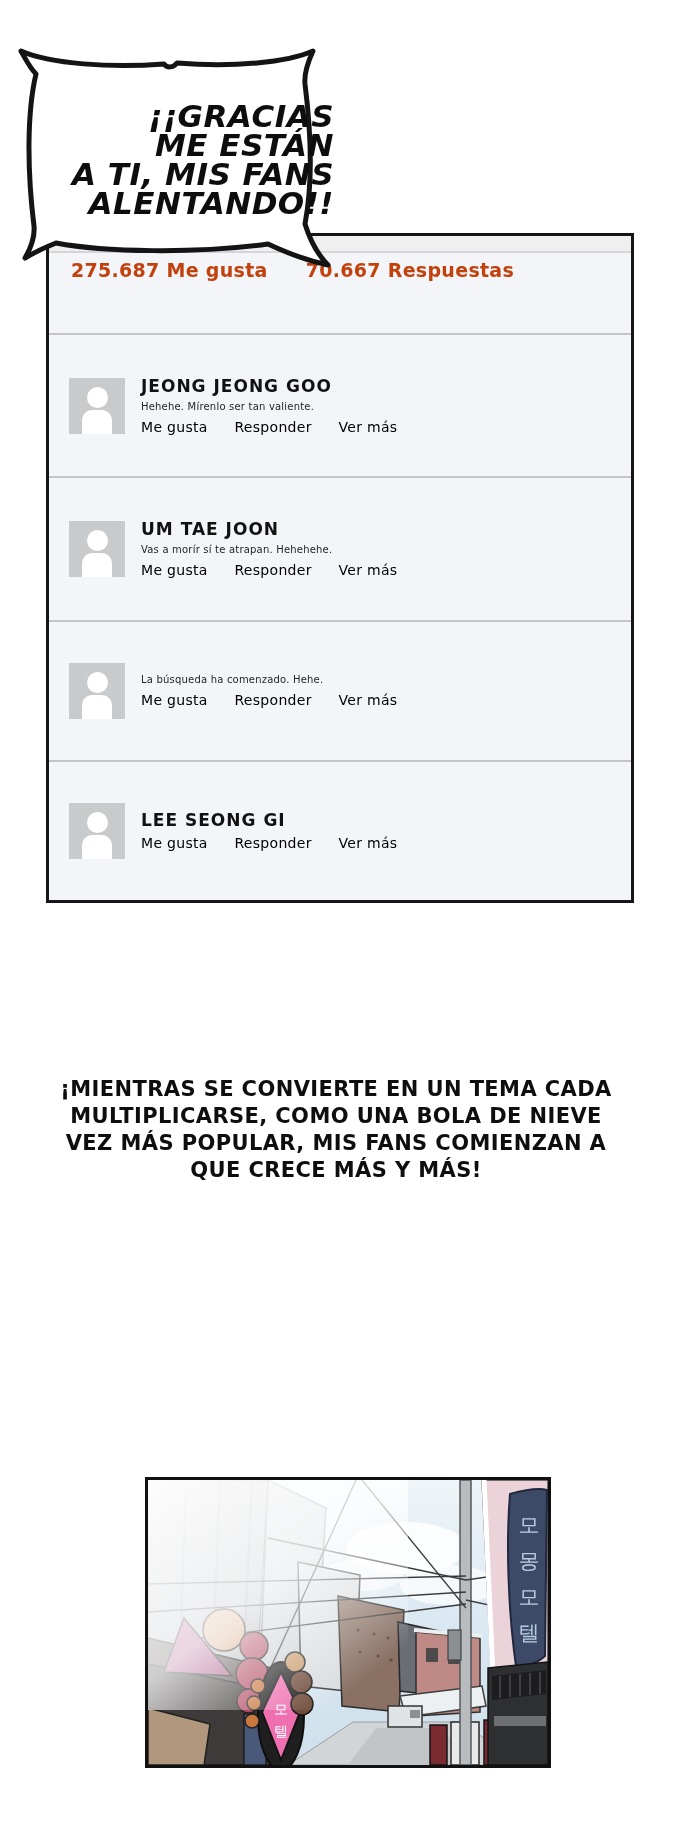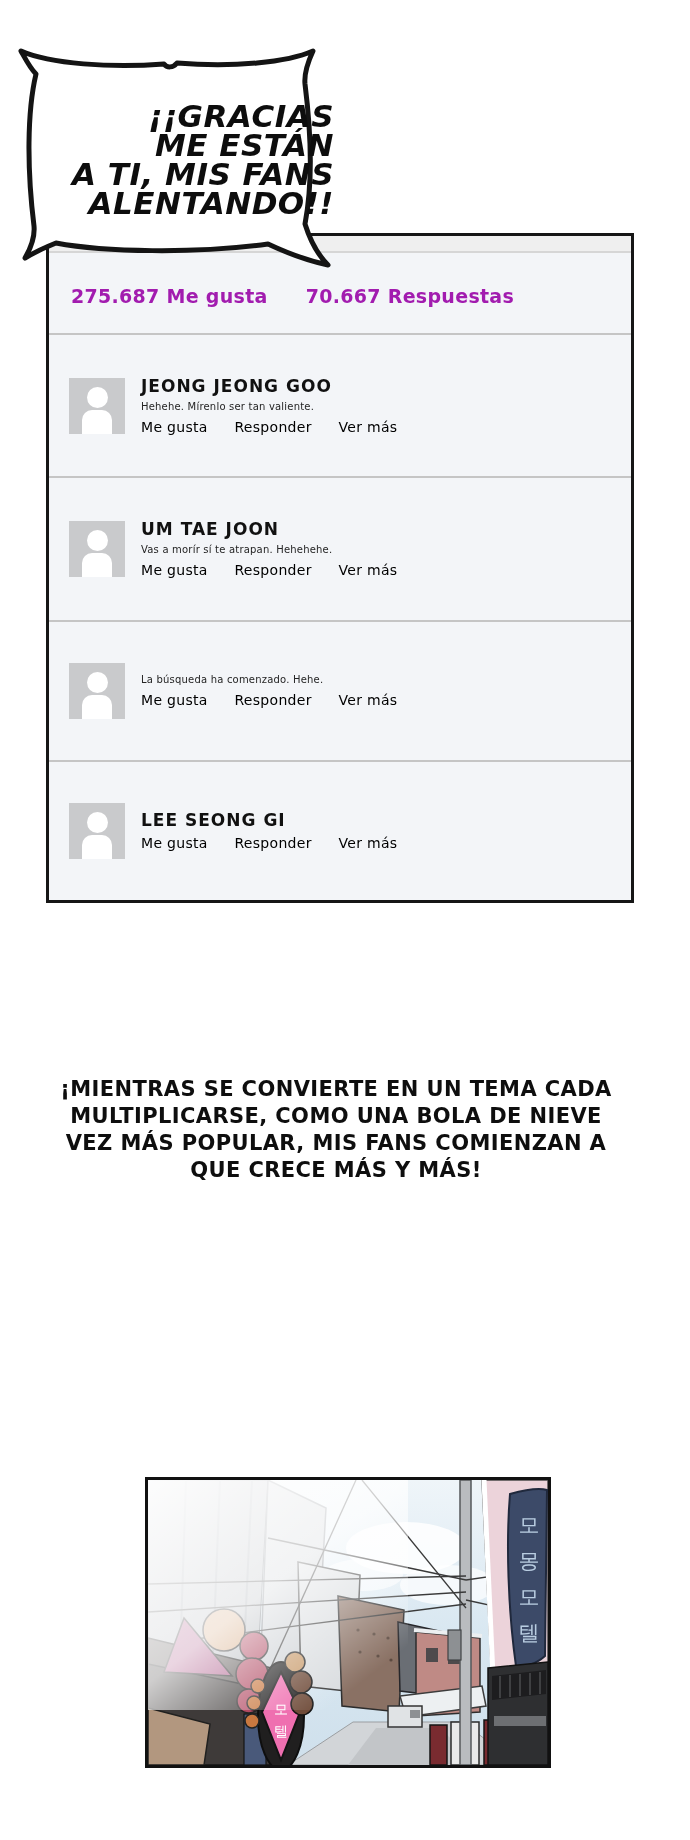--- a/index.html
+++ b/index.html
@@ -18,23 +18,23 @@
   }
 
   
   .panel{
     position:absolute;left:46px;top:233px;width:588px;height:670px;
     box-sizing:border-box;border:3px solid #161616;background:#f3f5f8;
     display:flex;flex-direction:column;z-index:2;
   }
   .panel-topbar{height:15px;background:#efefef;border-bottom:2px solid #d6d6d6;flex:0 0 auto;}
   .stats{
-    flex:0 0 74px;display:flex;align-items:center;padding:6px 0 0 22px;
+    flex:0 0 74px;display:flex;align-items:flex-start;padding:6px 0 0 22px;
     border-bottom:2px solid #c5c5c5;background:#f3f5f8;
-    font-size:19px;font-weight:600;color:#a21caf;letter-spacing:.3px;
+    font-size:19px;font-weight:600;color:#c2410c;letter-spacing:.3px;
   }
   .stats .gap{display:inline-block;width:38px;}
   .comment{
     flex:1 1 auto;display:flex;align-items:center;padding:0 18px 0 20px;
     border-bottom:2px solid #c5c5c5;background:#f3f5f8;
   }
   .comment:last-child{border-bottom:none;justify-content:flex-end;}
   .avatar{
     flex:0 0 56px;width:56px;height:56px;background:#c9cacc;position:relative;
     margin-right:16px;align-self:center;overflow:hidden;

